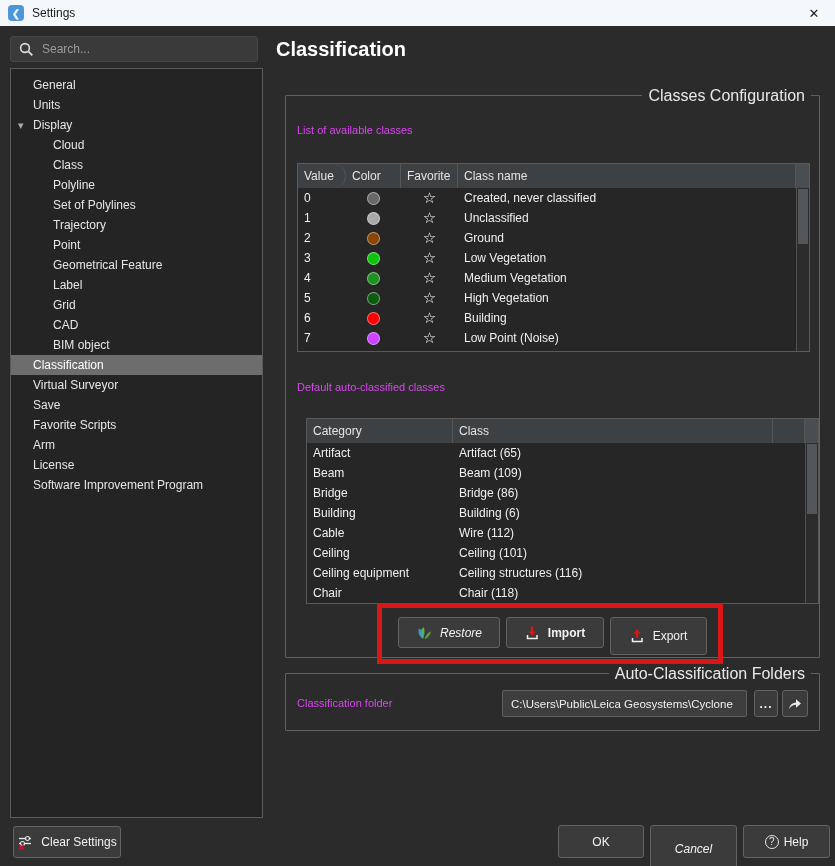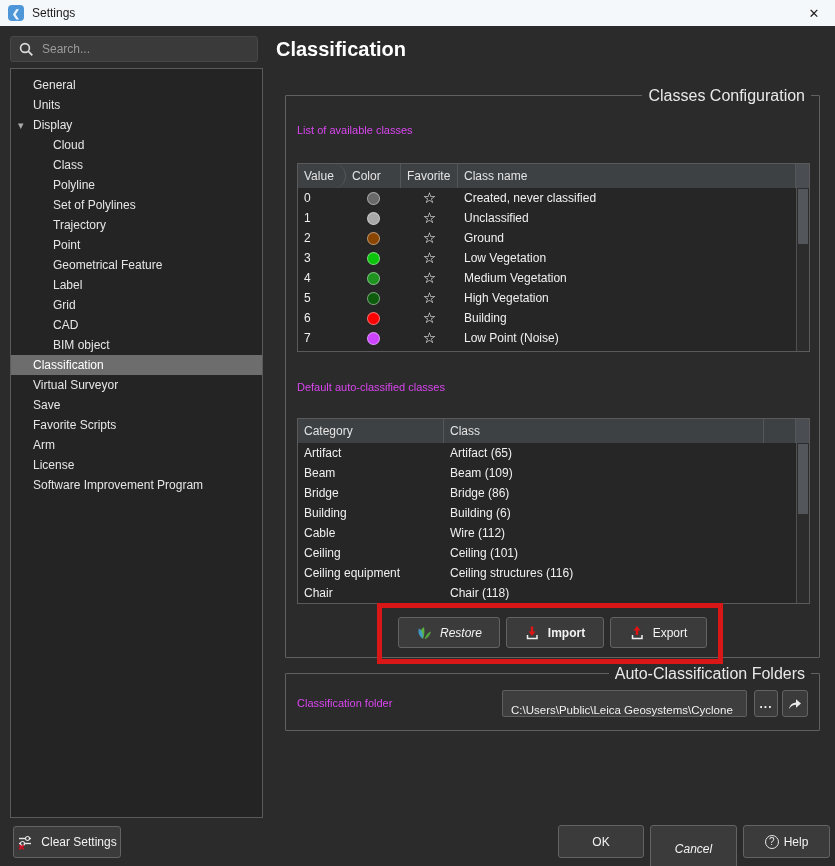--- a/index.html
+++ b/index.html
@@ -60,21 +60,21 @@
   .cstar { text-align:center; color:#ffffff; font-size:15px; line-height:14px; }
 
   
   .redrect { position:absolute; left:377px; top:603px; width:346px; height:61px; border:5px solid #da1717; pointer-events:none; z-index:20; }
 
   
   .btn { position:absolute; background:#3b3b3b; border:1px solid #636363; border-radius:3px; color:#f2f2f2; font-size:12px; display:flex; align-items:center; justify-content:center; gap:7px; cursor:default; font-family:"Liberation Sans", sans-serif; }
   .btn svg { flex:0 0 auto; }
 
   
-  .pathfield { position:absolute; left:502px; top:690px; width:245px; height:27px; background:#3e3e3e; border:1px solid #5f5f5f; border-radius:2px; color:#f0f0f0; font-size:11.5px; display:flex; align-items:flex-end; padding-left:8px; white-space:nowrap; overflow:hidden; }
+  .pathfield { position:absolute; left:502px; top:690px; width:245px; height:27px; background:#3e3e3e; border:1px solid #5f5f5f; border-radius:2px; color:#f0f0f0; font-size:11.5px; display:flex; align-items:center; padding-left:8px; white-space:nowrap; overflow:hidden; }
   .helpq { width:14px; height:14px; border:1px solid #e6e6e6; border-radius:50%; display:inline-flex; align-items:center; justify-content:center; font-size:10px; color:#e6e6e6; }
 </style>
 </head>
 <body>
 
 <div id="root">
 
   <div class="titlebar">
     <div class="appicon">
         <span>❮</span>
@@ -205,21 +205,21 @@
           </div>
         </div>
       <div class="scrolltrack">
         <div class="scrollthumb" style="height:55px;"></div>
       </div>
     </div>
   </div>
 
   <div class="freelabel" style="left:297px; top:381px;">Default auto-classified classes</div>
 
-  <div class="dtable" style="left:297px; top:418px; width:513px; height:186px;">
+  <div class="dtable" style="left:306px; top:418px; width:513px; height:186px;">
     <div class="thead">
       <div class="th" style="width:146px;">Category</div>
       <div class="th" style="width:320px;">Class</div>
       <div class="th" style="flex:1;"></div>
       <div class="corner"></div>
     </div>
     <div class="tbodywrap">
       <div class="tbody">
           <div class="trow t2row">
             <div class="cell">Artifact</div>
@@ -279,21 +279,21 @@
 
   <div class="btn" style="left:506px; top:617px; width:98px; height:31px;font-weight:bold;">
     <svg width="16" height="16" viewBox="0 0 16 16">
       <line x1="7" y1="1.5" x2="7" y2="7.5" stroke="#e01414" stroke-width="2.4"></line>
       <path d="M3.5 6.5 L7 11 L10.5 6.5 Z" fill="#e01414"></path>
       <path d="M2.5 10 L2.5 13.5 L12 13.5 L12 10" fill="none" stroke="#f0f0f0" stroke-width="1.5"></path>
     </svg>
     <span>Import</span>
   </div>
 
-  <div class="btn" style="left:610px; top:617px; width:97px; height:31px;">
+  <div class="btn" style="left:610px; top:617px; width:97px; height:38px;">
     <svg width="16" height="16" viewBox="0 0 16 16">
       <line x1="7" y1="4" x2="7" y2="10" stroke="#e01414" stroke-width="2.4"></line>
       <path d="M3.5 5.5 L7 1 L10.5 5.5 Z" fill="#e01414"></path>
       <path d="M2.5 10 L2.5 13.5 L12 13.5 L12 10" fill="none" stroke="#f0f0f0" stroke-width="1.5"></path>
     </svg>
     <span>Export</span>
   </div>
 
   <div class="redrect"></div>
 

